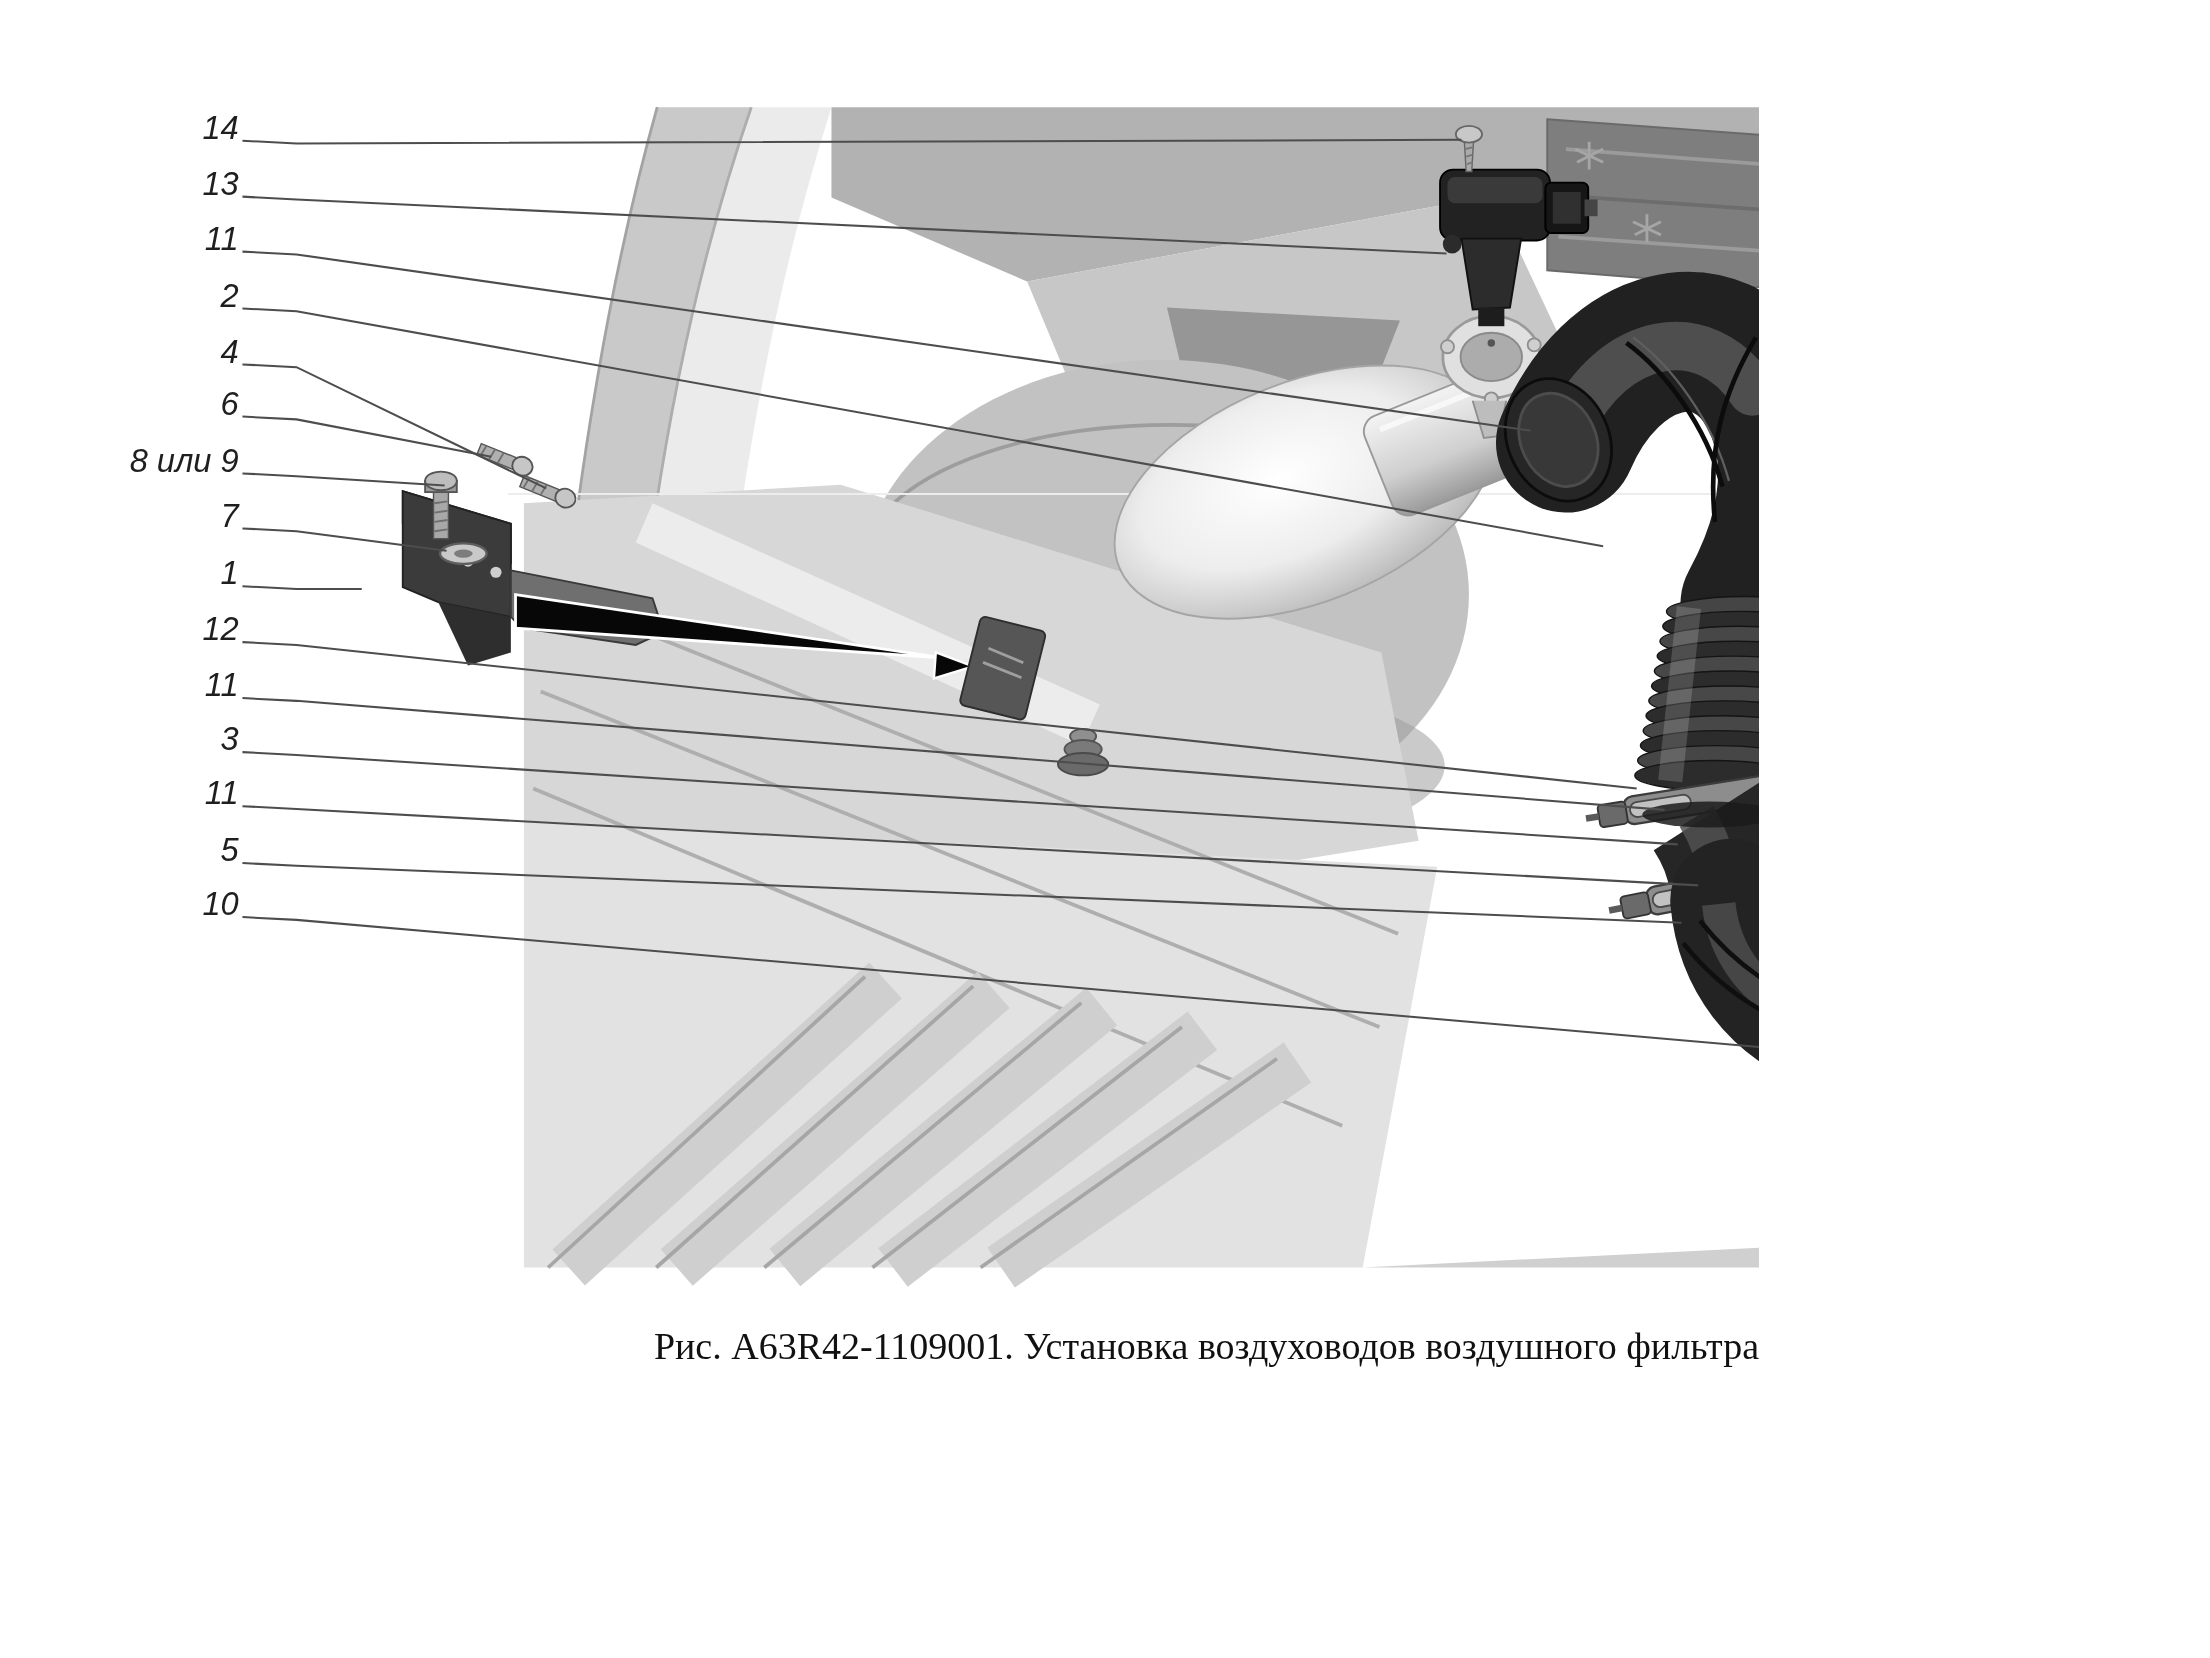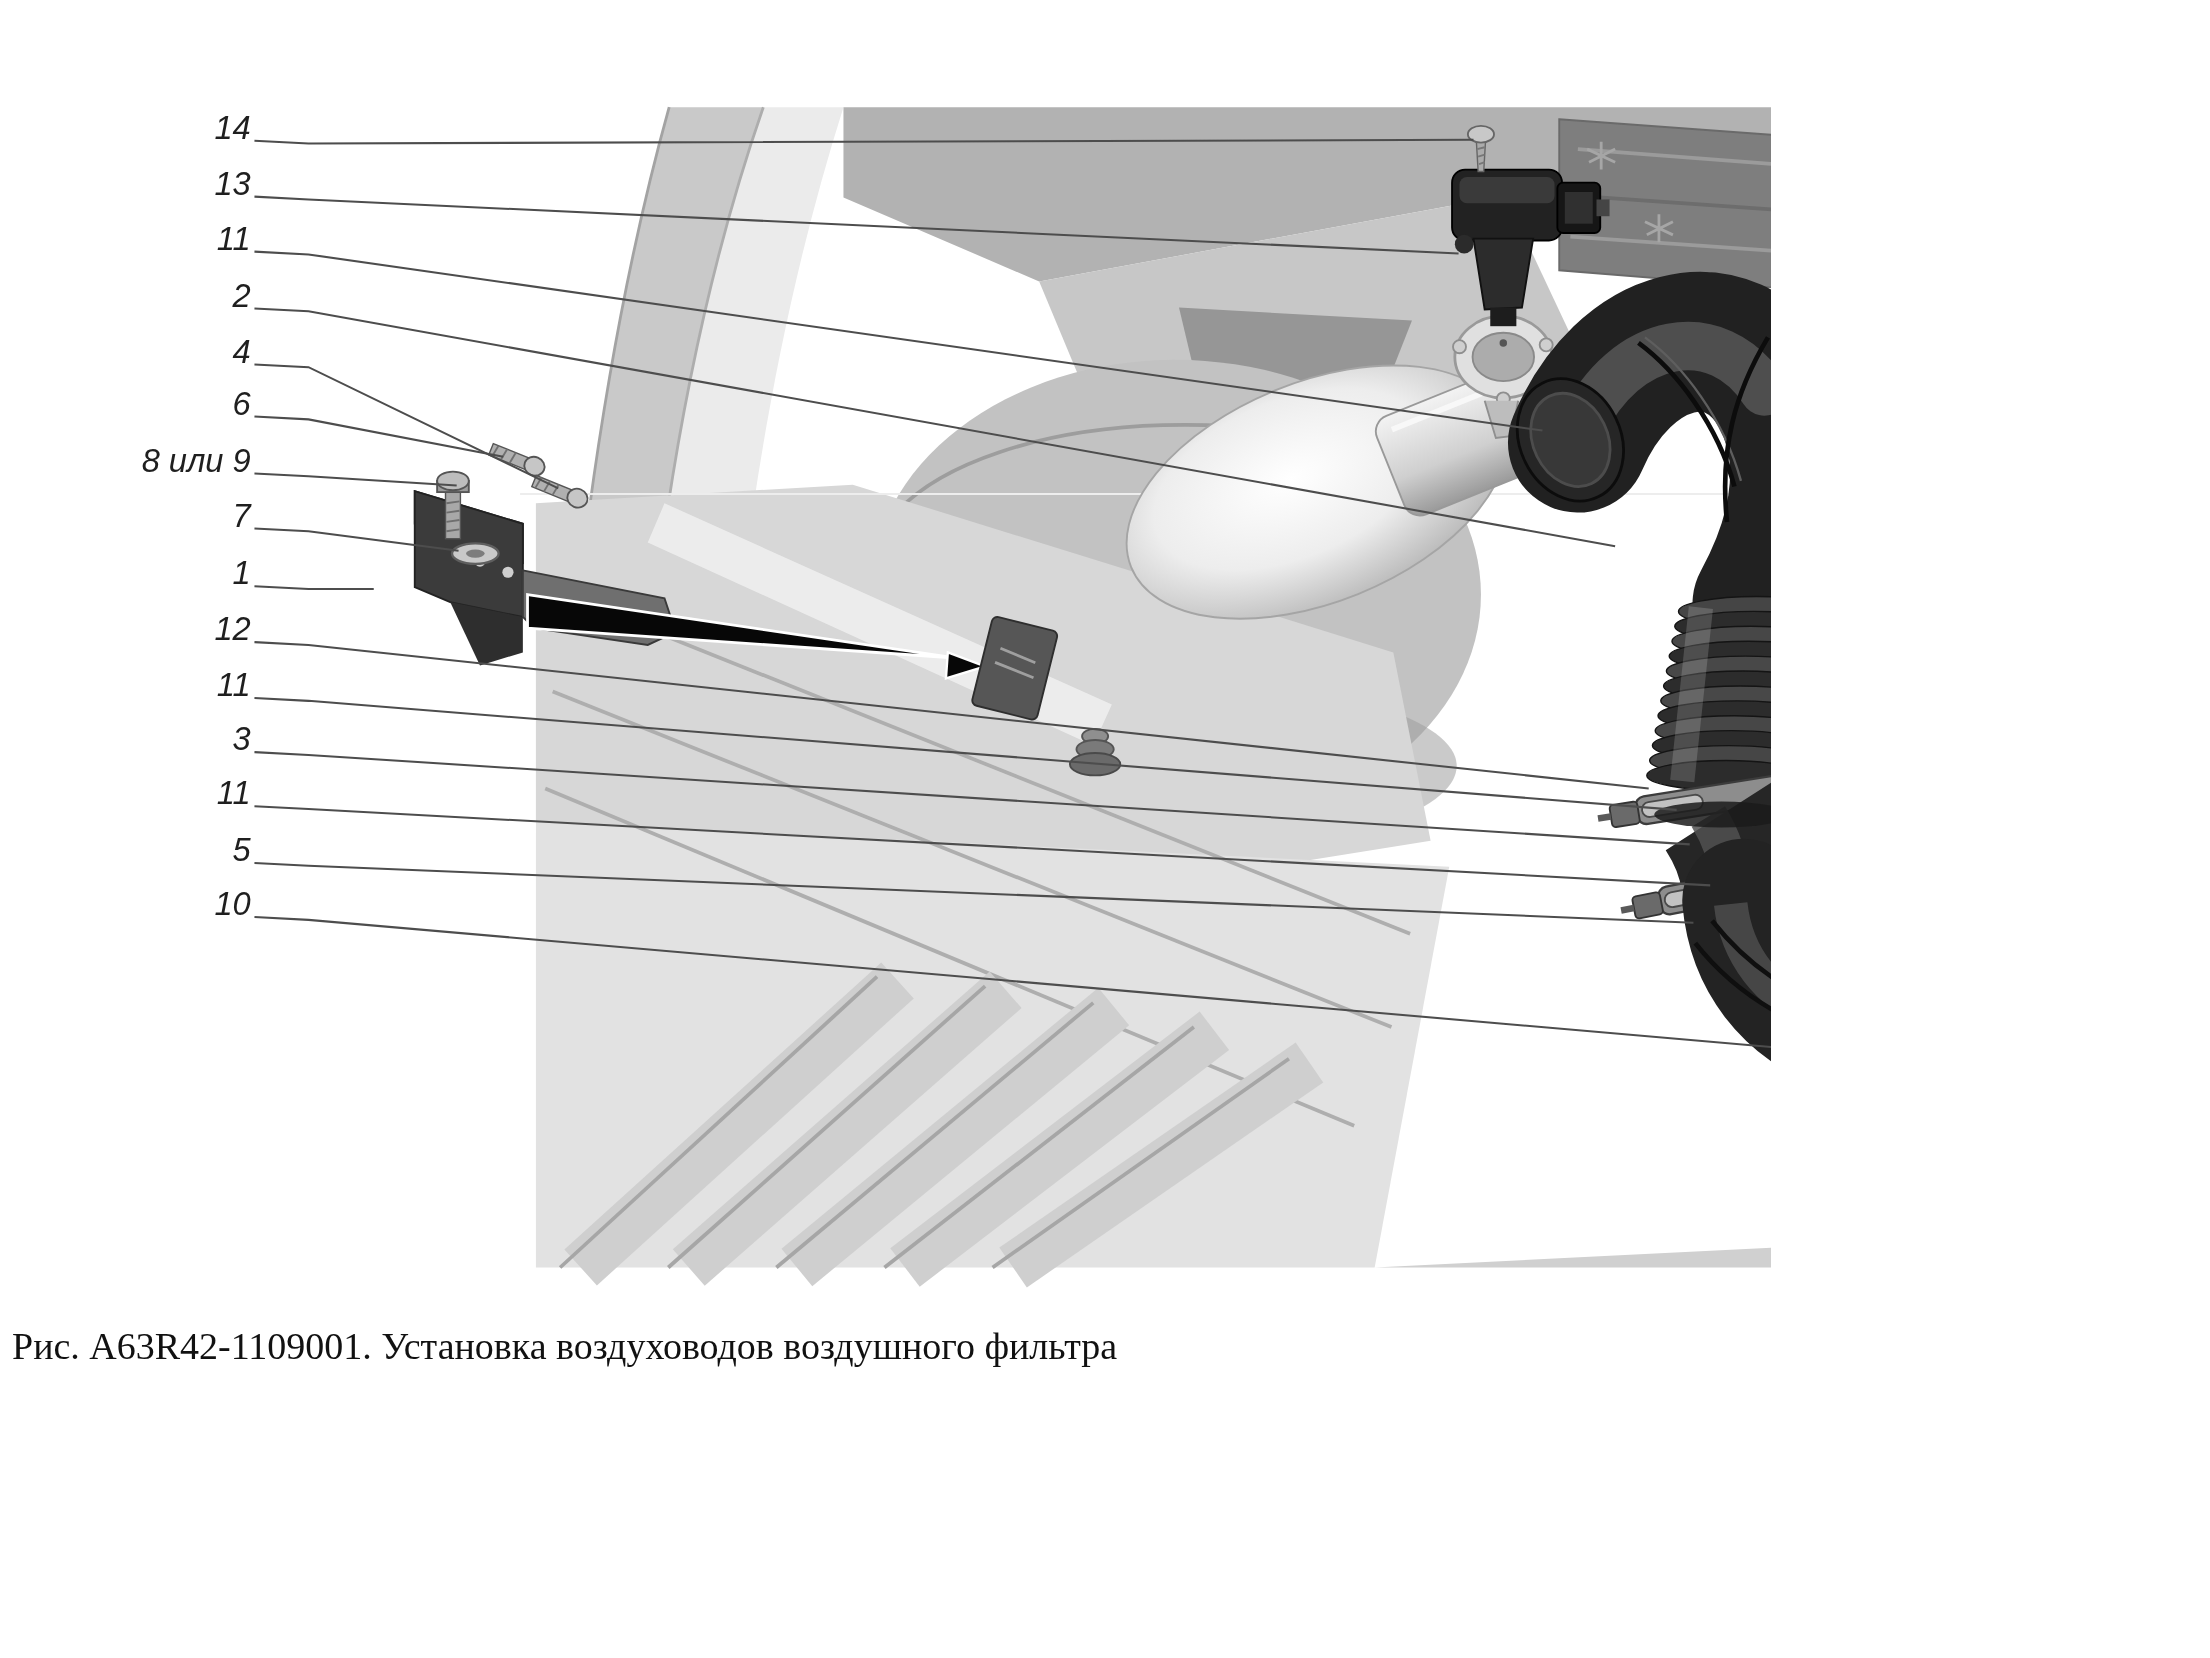--- a/index.html
+++ b/index.html
@@ -1,22 +1,22 @@
 <!DOCTYPE html>
 <html style="font-size:15px"><head>
 <meta charset="utf-8">
 <style>
   html,body{margin:0;padding:0;background:#ffffff;}
   .page{position:relative;width:1759px;height:1658px;background:#ffffff;overflow:hidden;
-        font-family:"Liberation Sans",sans-serif;margin-left:12px;}
+        font-family:"Liberation Sans",sans-serif;}
   #illustration{position:absolute;left:0;top:0;width:2210px;height:1658px;}
   .callout-label{font-family:"Liberation Sans",sans-serif;font-style:italic;font-size:35px;
                  fill:#1f1f1f;text-anchor:end;}
   .callout-leader{fill:none;stroke:#4d4d4d;stroke-width:2.2;}
-  .caption{position:absolute;left:0;top:1324px;width:100%;text-align:left;
+  .caption{position:absolute;left:0;top:1324px;width:100%;text-align:right;
            font-family:"Liberation Serif",serif;font-size:38px;color:#111;}
   .footer{position:absolute;left:0;top:1440px;width:100%;height:218px;}
   .footer .ftext{position:absolute;top:50%;white-space:nowrap;
                  font-family:"Liberation Sans",sans-serif;font-weight:400;font-size:90px;
                  letter-spacing:1.9px;}
   .footer .part{left:962px;transform:translate(-50%,-54%) scaleX(0.72);}
   .footer .pageno{left:1611px;transform:translate(-50%,-54%) scaleX(0.72);}
 </style>
 </head>
 <body>

